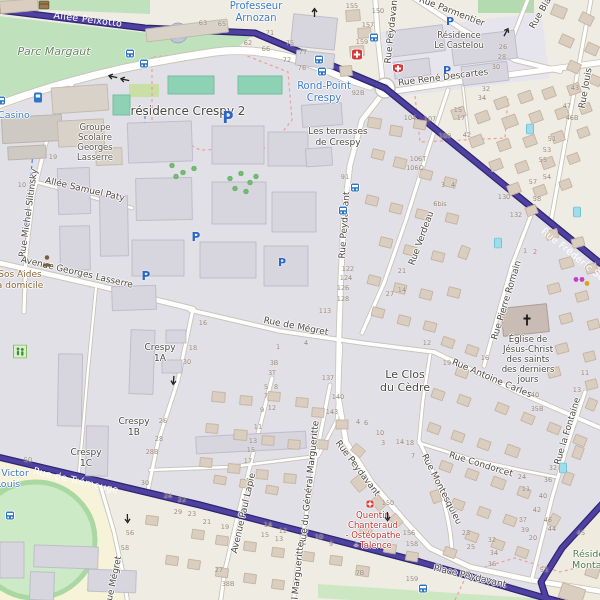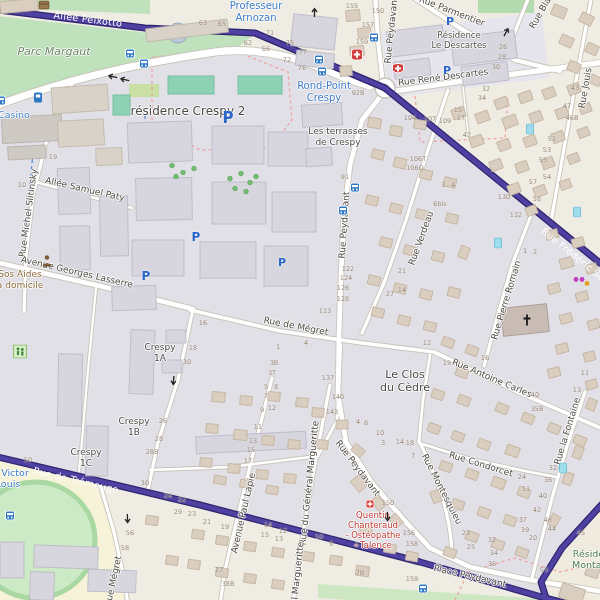--- a/index.html
+++ b/index.html
@@ -329,40 +329,53 @@
       <div class="pl" style="left: 324px; top: 80px; transform: translateX(-50%); color: rgb(62, 124, 201); font-size: 10px;">
         <div>Rond-Point</div>
         <div>Crespy</div>
       </div>
       <div class="pl" style="left: 338px; top: 126px; transform: translateX(-50%); color: rgb(76, 74, 68); font-size: 9px;">
         <div>Les terrasses</div>
         <div>de Crespy</div>
       </div>
       <div class="pl" style="left: 459px; top: 30px; transform: translateX(-50%); color: rgb(87, 83, 75); font-size: 8.5px;">
         <div>Résidence</div>
-        <div>Le Descartes</div>
+        <div>Le Castelou</div>
       </div>
       <div class="pl" style="left: 188px; top: 104px; transform: translateX(-50%); color: rgb(76, 74, 68); font-size: 12px; text-align: right;">
         <div>résidence Crespy 2</div>
+      </div>
+      <div class="pl" style="left: 95px; top: 122px; transform: translateX(-50%); color: rgb(87, 83, 75); font-size: 8.5px;">
+        <div>Groupe</div>
+        <div>Scolaire</div>
+        <div>Georges</div>
+        <div>Lasserre</div>
       </div>
       <div class="pl" style="left: 160px; top: 342px; transform: translateX(-50%); color: rgb(76, 74, 68); font-size: 9px;">
         <div>Crespy</div>
         <div>1A</div>
       </div>
       <div class="pl" style="left: 134px; top: 416px; transform: translateX(-50%); color: rgb(76, 74, 68); font-size: 9px;">
         <div>Crespy</div>
         <div>1B</div>
       </div>
       <div class="pl" style="left: 86px; top: 447px; transform: translateX(-50%); color: rgb(76, 74, 68); font-size: 9px;">
         <div>Crespy</div>
         <div>1C</div>
       </div>
       <div class="pl" style="left: 405px; top: 369px; transform: translateX(-50%); color: rgb(76, 74, 68); font-size: 11px;">
         <div>Le Clos</div>
         <div>du Cèdre</div>
+      </div>
+      <div class="pl" style="left: 528px; top: 334px; transform: translateX(-50%); color: rgb(76, 74, 68); font-size: 8.5px;">
+        <div>Église de</div>
+        <div>Jésus-Christ</div>
+        <div>des saints</div>
+        <div>des derniers</div>
+        <div>jours</div>
       </div>
       <div class="pl" style="left: 54px; top: 46px; transform: translateX(-50%); color: rgb(110, 132, 104); font-size: 11px; font-style: italic;">
         <div>Parc Margaut</div>
       </div>
       <div class="pl" style="left: 14px; top: 109px; transform: translateX(-50%); color: rgb(62, 124, 201); font-size: 9.5px;">
         <div>Casino</div>
       </div>
       <div class="pl" style="left: 8px; top: 467px; transform: translateX(-50%); color: rgb(62, 124, 201); font-size: 9.5px;">
         <div>Le Victor</div>
         <div>Louis</div>
@@ -390,21 +403,21 @@
       <div class="hn" style="left: 303px; top: 52px; transform: translate(-50%, -50%);">77</div>
       <div class="hn" style="left: 287px; top: 60px; transform: translate(-50%, -50%);">72</div>
       <div class="hn" style="left: 302px; top: 68px; transform: translate(-50%, -50%);">76</div>
       <div class="hn" style="left: 352px; top: 6px; transform: translate(-50%, -50%);">155</div>
       <div class="hn" style="left: 378px; top: 11px; transform: translate(-50%, -50%);">150</div>
       <div class="hn" style="left: 368px; top: 25px; transform: translate(-50%, -50%);">157</div>
       <div class="hn" style="left: 362px; top: 42px; transform: translate(-50%, -50%);">159</div>
       <div class="hn" style="left: 358px; top: 93px; transform: translate(-50%, -50%);">92B</div>
       <div class="hn" style="left: 410px; top: 118px; transform: translate(-50%, -50%);">104</div>
       <div class="hn" style="left: 430px; top: 119px; transform: translate(-50%, -50%);">107</div>
-      <div class="hn" style="left: 445px; top: 121px; transform: translate(-50%, -50%); text-align: center;">109</div>
+      <div class="hn" style="left: 445px; top: 136px; transform: translate(-50%, -50%); text-align: center;">109</div>
       <div class="hn" style="left: 458px; top: 110px; transform: translate(-50%, -50%);">15</div>
       <div class="hn" style="left: 461px; top: 118px; transform: translate(-50%, -50%);">17</div>
       <div class="hn" style="left: 467px; top: 135px; transform: translate(-50%, -50%);">42</div>
       <div class="hn" style="left: 503px; top: 47px; transform: translate(-50%, -50%);">26</div>
       <div class="hn" style="left: 502px; top: 57px; transform: translate(-50%, -50%);">28</div>
       <div class="hn" style="left: 496px; top: 67px; transform: translate(-50%, -50%);">30</div>
       <div class="hn" style="left: 486px; top: 89px; transform: translate(-50%, -50%);">32</div>
       <div class="hn" style="left: 482px; top: 98px; transform: translate(-50%, -50%);">34</div>
       <div class="hn" style="left: 575px; top: 88px; transform: translate(-50%, -50%);">43</div>
       <div class="hn" style="left: 567px; top: 106px; transform: translate(-50%, -50%);">47</div>

